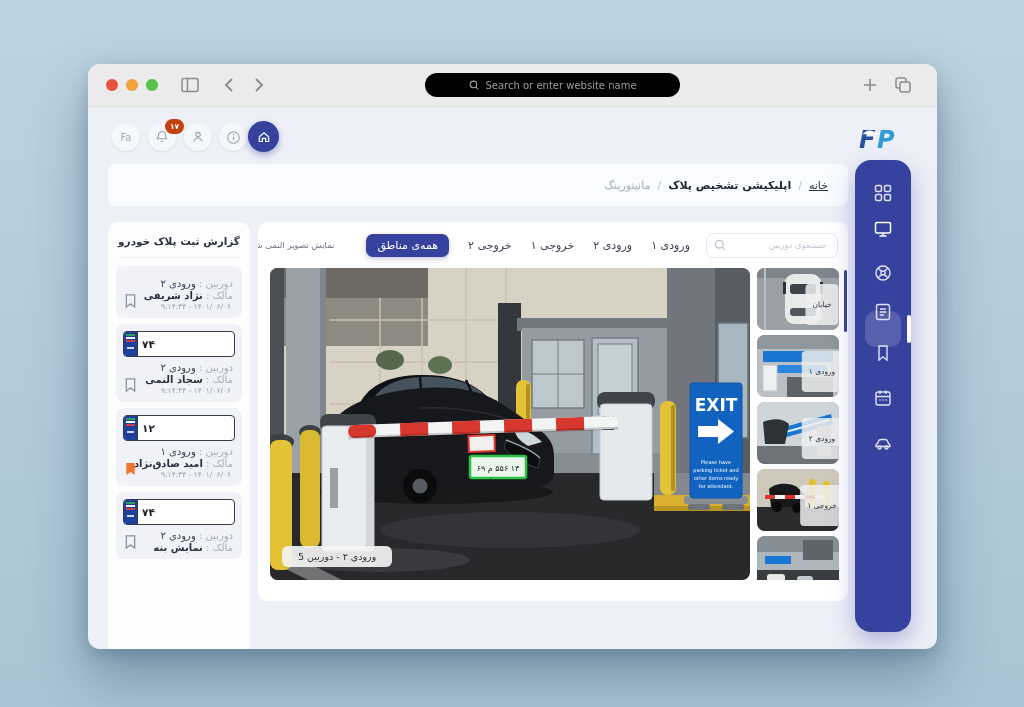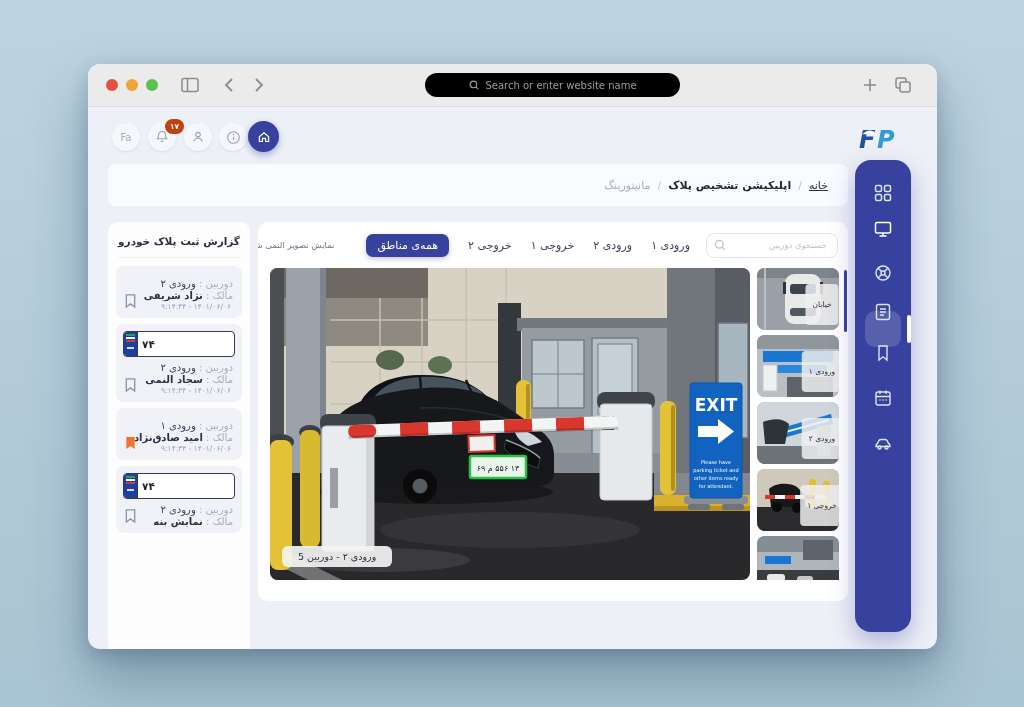--- a/index.html
+++ b/index.html
@@ -218,20 +218,30 @@
         <div class="dt">۹:۱۴:۳۴ - ۱۴۰۱/۰۶/۰۶</div>
       </div>
       <div class="bk">
         <svg viewBox="0 0 14 17" width="13" height="16" fill="none" stroke="#8b93a8" stroke-width="1.4">
               <path d="M2.5 2h9v13l-4.5-3.4L2.5 15z"></path>
             </svg>
       </div>
     </div>
 
     <div class="card">
+      <div class="plate">
+        <div class="band">
+              <i class="f1"></i>
+              <i class="f2"></i>
+              <i class="f3"></i>
+              <i class="tx"></i>
+            </div>
+
+        <div class="region">۱۲</div>
+      </div>
       <div class="rows">
         <div class="row"><span>دوربین :</span> <span class="val">ورودی ۱</span></div>
         <div class="row"><span>مالک :</span> <span class="own">امید صادق‌نژاد</span></div>
         <div class="dt">۹:۱۴:۳۴ - ۱۴۰۱/۰۶/۰۶</div>
       </div>
       <div class="bk">
         <svg viewBox="0 0 14 17" width="13" height="16">
               <path d="M2.5 2h9v13l-4.5-3.4L2.5 15z" fill="#f0742e"></path>
             </svg>
       </div>

